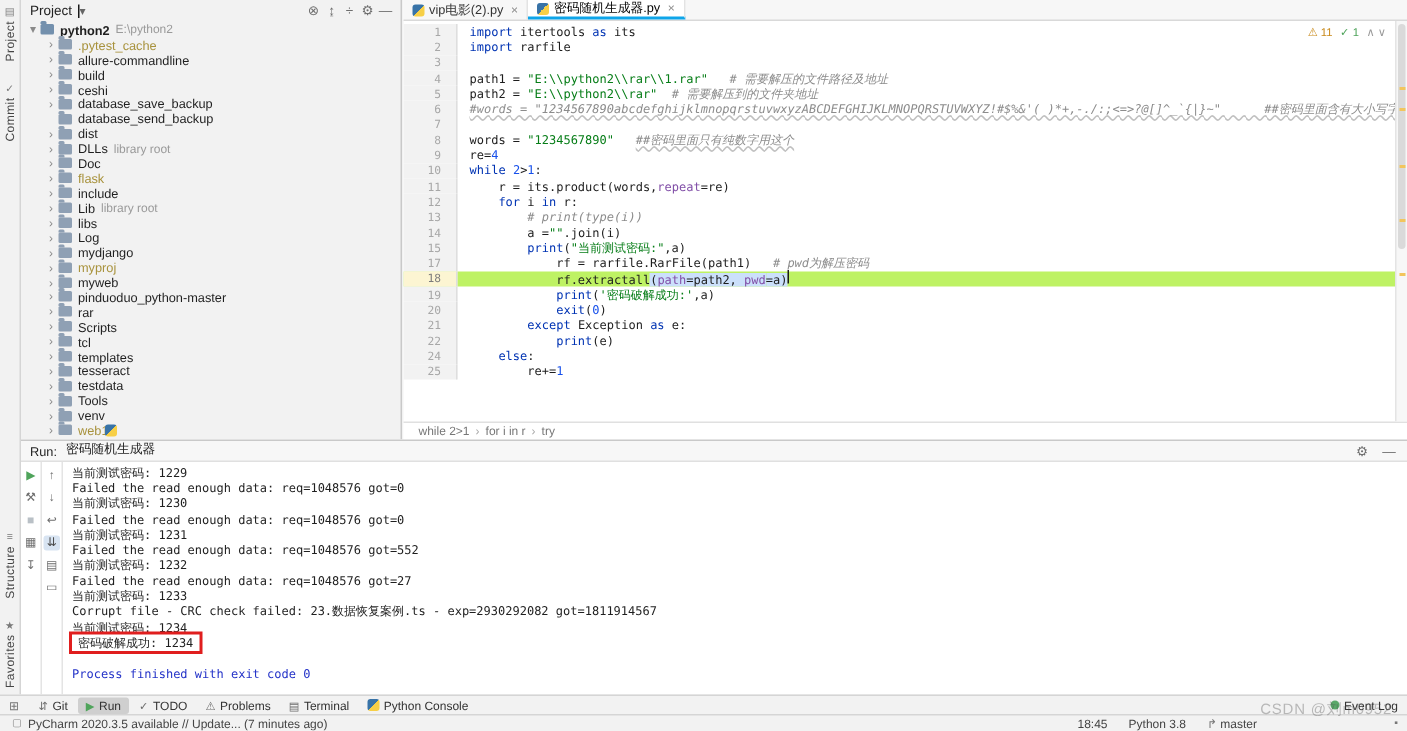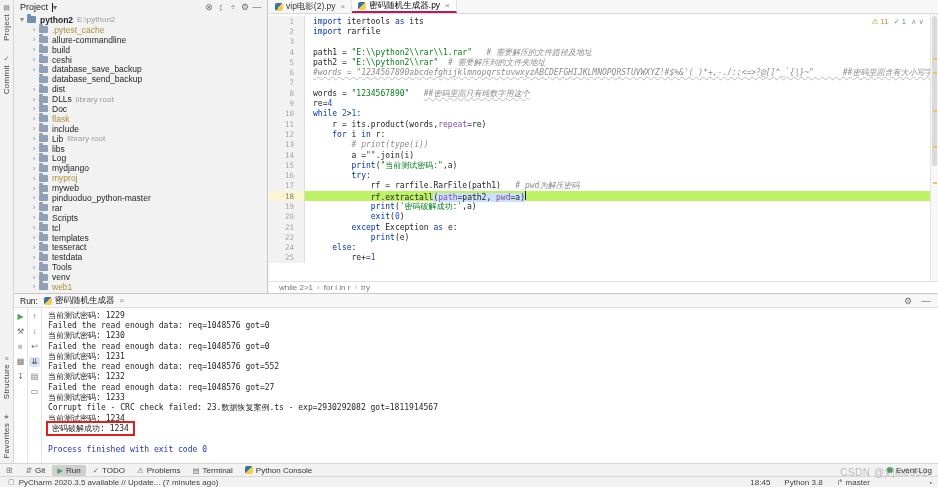--- a/index.html
+++ b/index.html
@@ -32,21 +32,21 @@
   .tname.olive { color:#a8923c; }
   .tname.bold { font-weight:bold; }
   .tsuffix { color:#9a9a9a; margin-left:4px; font-size:8px; }
   .rootrow { padding-left:4px; }
   .childrow { padding-left:16px; }
 
   
   .editor { position:absolute; left:269px; top:0; right:0; height:293px; background:#fff; display:flex; flex-direction:column; }
   .tabs { height:14px; background:#f7f7f7; border-bottom:1px solid #d9d9d9; display:flex; flex:none; }
   .tab { display:flex; align-items:center; gap:3px; padding:0 6px; font-size:8.5px; color:#333; border-right:1px solid #e3e3e3; cursor:default; }
-  .tab.active { background:#fff; border-bottom:2px solid #be185d; color:#000; }
+  .tab.active { background:#fff; border-bottom:2px solid #0ea5e9; color:#000; }
   .pyic { width:8px; height:8px; border-radius:2px; background:linear-gradient(135deg,#3873a7 50%,#f7cf46 50%); flex:none; }
   .tclose { color:#8a8a8a; font-size:8px; margin-left:2px; }
   .code-wrap { flex:1; position:relative; overflow:hidden; }
   .code { position:absolute; inset:0 8px 0 0; padding-top:2px; font-family:"DejaVu Sans Mono", monospace; font-size:8px; }
   .crow { height:10.3px; display:flex; align-items:center; }
   .crow.current { background:#bef264; }
   .gut { width:36px; flex:none; text-align:right; padding-right:10px; color:#a7a7a7; background:#f2f2f2; height:100%; display:flex; align-items:center; justify-content:flex-end; border-right:1px solid #dedede; font-size:7.5px; }
   .crow.current .gut { background:#fcf5d2; color:#7b7b7b; }
   .ctext { white-space:pre; padding-left:8px; }
   .k { color:#0033b3; } .b { color:#0033b3; }
@@ -64,21 +64,21 @@
   .err-stripe { position:absolute; top:0; right:0; width:8px; bottom:0; background:#f7f7f7; border-left:1px solid #e4e4e4; }
   .err-mark { position:absolute; left:2px; width:4px; height:2px; background:#f2c55c; }
   .sb-thumb { position:absolute; left:1px; right:1px; top:2px; height:150px; background:#dadada; border-radius:3px; }
   .breadcrumb { height:12px; border-top:1px solid #e0e0e0; background:#fff; display:flex; align-items:center; gap:4px; padding-left:10px; font-size:8px; color:#777; flex:none; }
   .bc-sep { color:#aaa; }
 
   
   .run { position:absolute; left:14px; top:293px; right:0; height:170px; background:#fff; border-top:1px solid #c9c9c9; display:flex; flex-direction:column; }
   .run-head { height:14px; background:#f7f7f7; border-bottom:1px solid #e0e0e0; display:flex; align-items:center; padding:0 6px; gap:6px; flex:none; }
   .run-lab { font-size:8.5px; color:#222; }
-  .run-tab { display:flex; align-items:center; gap:3px; font-size:8.5px; color:#222; }
+  .run-tab { display:flex; align-items:center; gap:3px; font-size:8.5px; color:#222;flex-direction:column; }
   .run-head .sp { flex:1; }
   .run-body { flex:1; display:flex; overflow:hidden; }
   .icol { width:14px; border-right:1px solid #e4e4e4; display:flex; flex-direction:column; align-items:center; padding-top:4px; gap:5px; flex:none; }
   .icol .ric { font-size:8px; color:#6e6e6e; width:11px; height:10px; text-align:center; line-height:10px; }
   .ric.green { color:#4fa45b; }
   .ric.dim { color:#b9c0c6; }
   .ric.activebg { background:#d8e4f2; border-radius:2px; color:#4a4a4a; }
   .console { flex:1; overflow:hidden; font-family:"DejaVu Sans Mono", monospace; font-size:8px; padding:2px 0 0 6px; }
   .lrow { height:10.3px; display:flex; align-items:center; white-space:pre; }
   .lrow.clip { margin-top:-4px; }
@@ -92,21 +92,21 @@
   .tb-item { display:flex; align-items:center; gap:3px; padding:1px 5px; border-radius:2px; cursor:default; }
   .tb-item.active { background:#cfcfcf; }
   .tb-item .tic { font-size:7.5px; color:#6e6e6e; }
   .tb-item .tic.green { color:#4fa45b; }
   .toolbar .sp { flex:1; }
   .eventlog { display:flex; align-items:center; gap:3px; color:#333; }
   .dot { width:6px; height:6px; border-radius:50%; background:#59a869; display:inline-block; }
   .status { position:absolute; left:0; right:0; top:476px; height:11px; background:#f2f2f2; border-top:1px solid #d5d5d5; display:flex; align-items:center; padding:0 8px; font-size:8px; color:#444; }
   .status .licon { color:#888; margin-right:4px; font-size:7px; }
   .status .sp { flex:1; }
-  .status .rgrp { display:flex; gap:14px; align-items:center; margin-right:60px; }
+  .status .rgrp { display:flex; gap:14px; align-items:center; margin-right:92px; }
   .status .far { position:absolute; right:6px; color:#777; font-size:7px; }
   .watermark { position:absolute; right:10px; top:466px; font-size:10px; color:rgba(70,70,70,.34); z-index:40; pointer-events:none; letter-spacing:.5px; }
 </style>
 </head>
 <body>
 
 <div class="ide">
 
   <div class="stripe">
     <div class="grp" id="stripe-top">
@@ -358,24 +358,20 @@
             <span class="gut">13</span>
             <span class="ctext"><span class="c">        # print(type(i))</span></span>
           </div>
           <div class="crow">
             <span class="gut">14</span>
             <span class="ctext"><span class="d">        a =</span><span class="s">""</span><span class="d">.join(i)</span></span>
           </div>
           <div class="crow">
             <span class="gut">15</span>
             <span class="ctext"><span class="d">        </span><span class="b">print</span><span class="d">(</span><span class="s">"当前测试密码:"</span><span class="d">,a)</span></span>
-          </div>
-          <div class="crow">
-            <span class="gut">16</span>
-            <span class="ctext"><span class="d">        </span><span class="k">try</span><span class="d">:</span></span>
           </div>
           <div class="crow">
             <span class="gut">17</span>
             <span class="ctext"><span class="d">            rf = rarfile.RarFile(path1)   </span><span class="c"># pwd为解压密码</span></span>
           </div>
           <div class="crow current">
             <span class="gut">18</span>
             <span class="ctext"><span class="d">            rf.extractall</span><span class="d sel">(</span><span class="p sel">path</span><span class="d sel">=path2, </span><span class="p sel">pwd</span><span class="d sel">=a</span><span class="d sel">)</span><span class="caret"></span></span>
           </div>
           <div class="crow">

